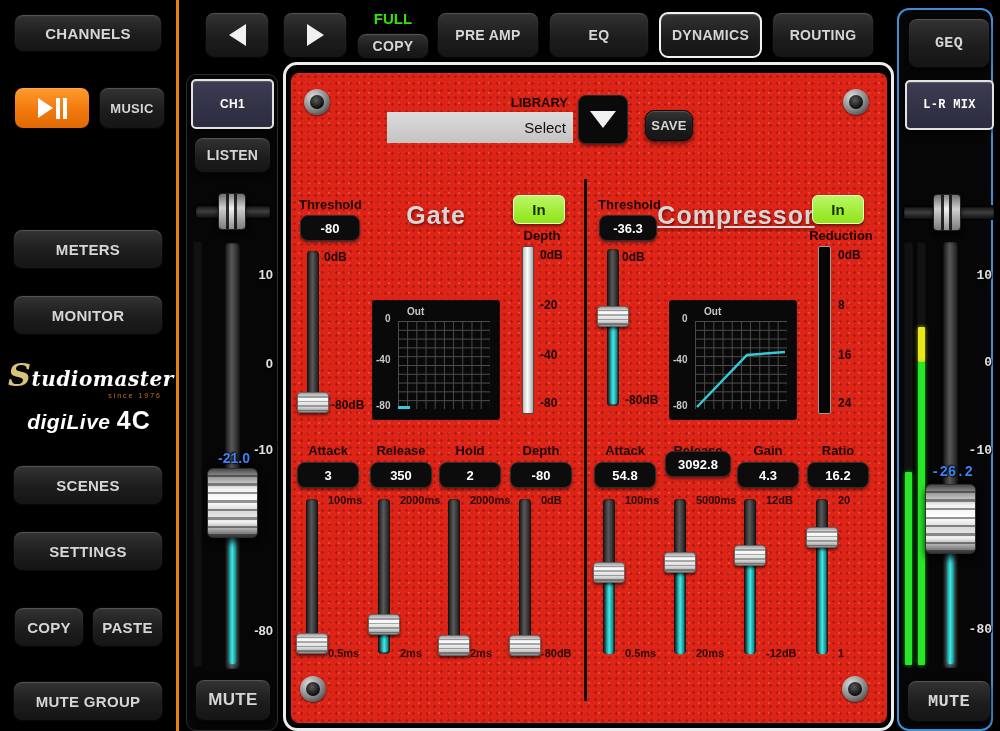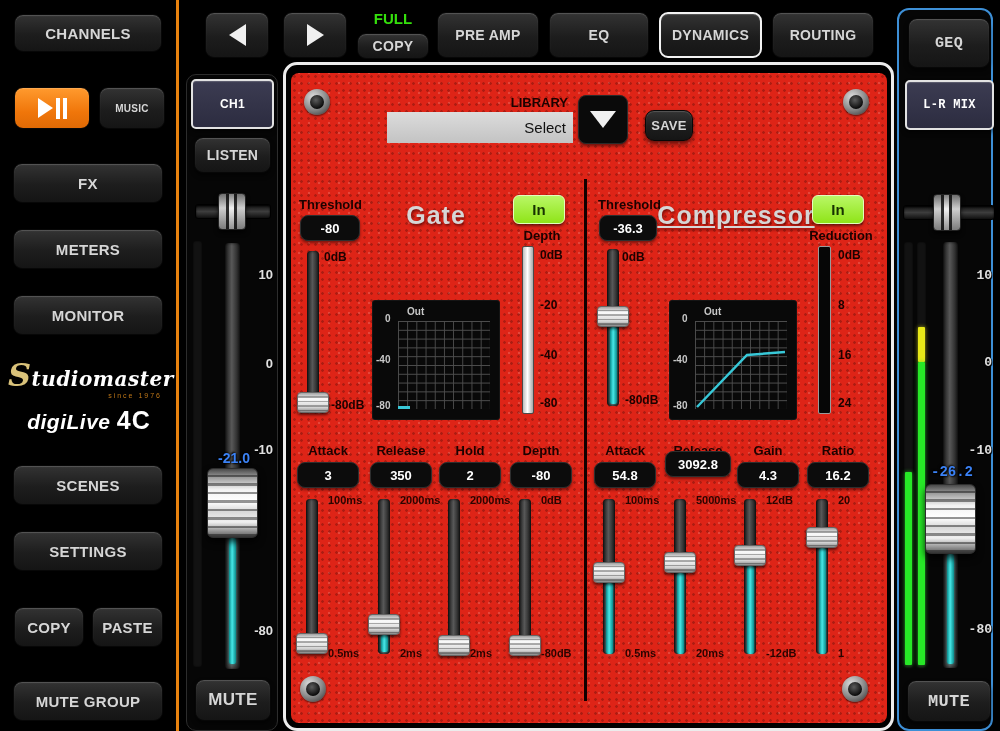--- a/index.html
+++ b/index.html
@@ -90,22 +90,21 @@
 <div id="app">
 
   <div class="btn" style="left:14px;top:14px;width:148px;height:38px;">CHANNELS</div>
   <div class="btn orange" style="left:14px;top:87px;width:76px;height:42px;">
     <span class="play-shape">
         <span class="tri"></span>
         <span class="bar"></span>
         <span class="bar"></span>
       </span>
   </div>
-  <div class="btn" style="left:99px;top:87px;width:66px;height:42px;font-size:10px;">MUSIC</div>
-  <div class="btn" style="left:13px;top:163px;width:150px;height:40px;">FX</div>
+  <div class="btn" style="left:99px;top:87px;width:66px;height:42px;font-size:13px;">MUSIC</div>
   <div class="btn" style="left:13px;top:229px;width:150px;height:40px;">METERS</div>
   <div class="btn" style="left:13px;top:295px;width:150px;height:40px;">MONITOR</div>
 
   <div class="brand">
     <span class="bname"><span class="big-s">S</span><span>tudiomaster</span></span>
     <span class="btag">since 1976</span>
     <span class="bmodel"><span>digiLive</span> <span class="bseries">4C</span></span>
   </div>
 
   <div class="btn" style="left:13px;top:465px;width:150px;height:40px;">SCENES</div>

